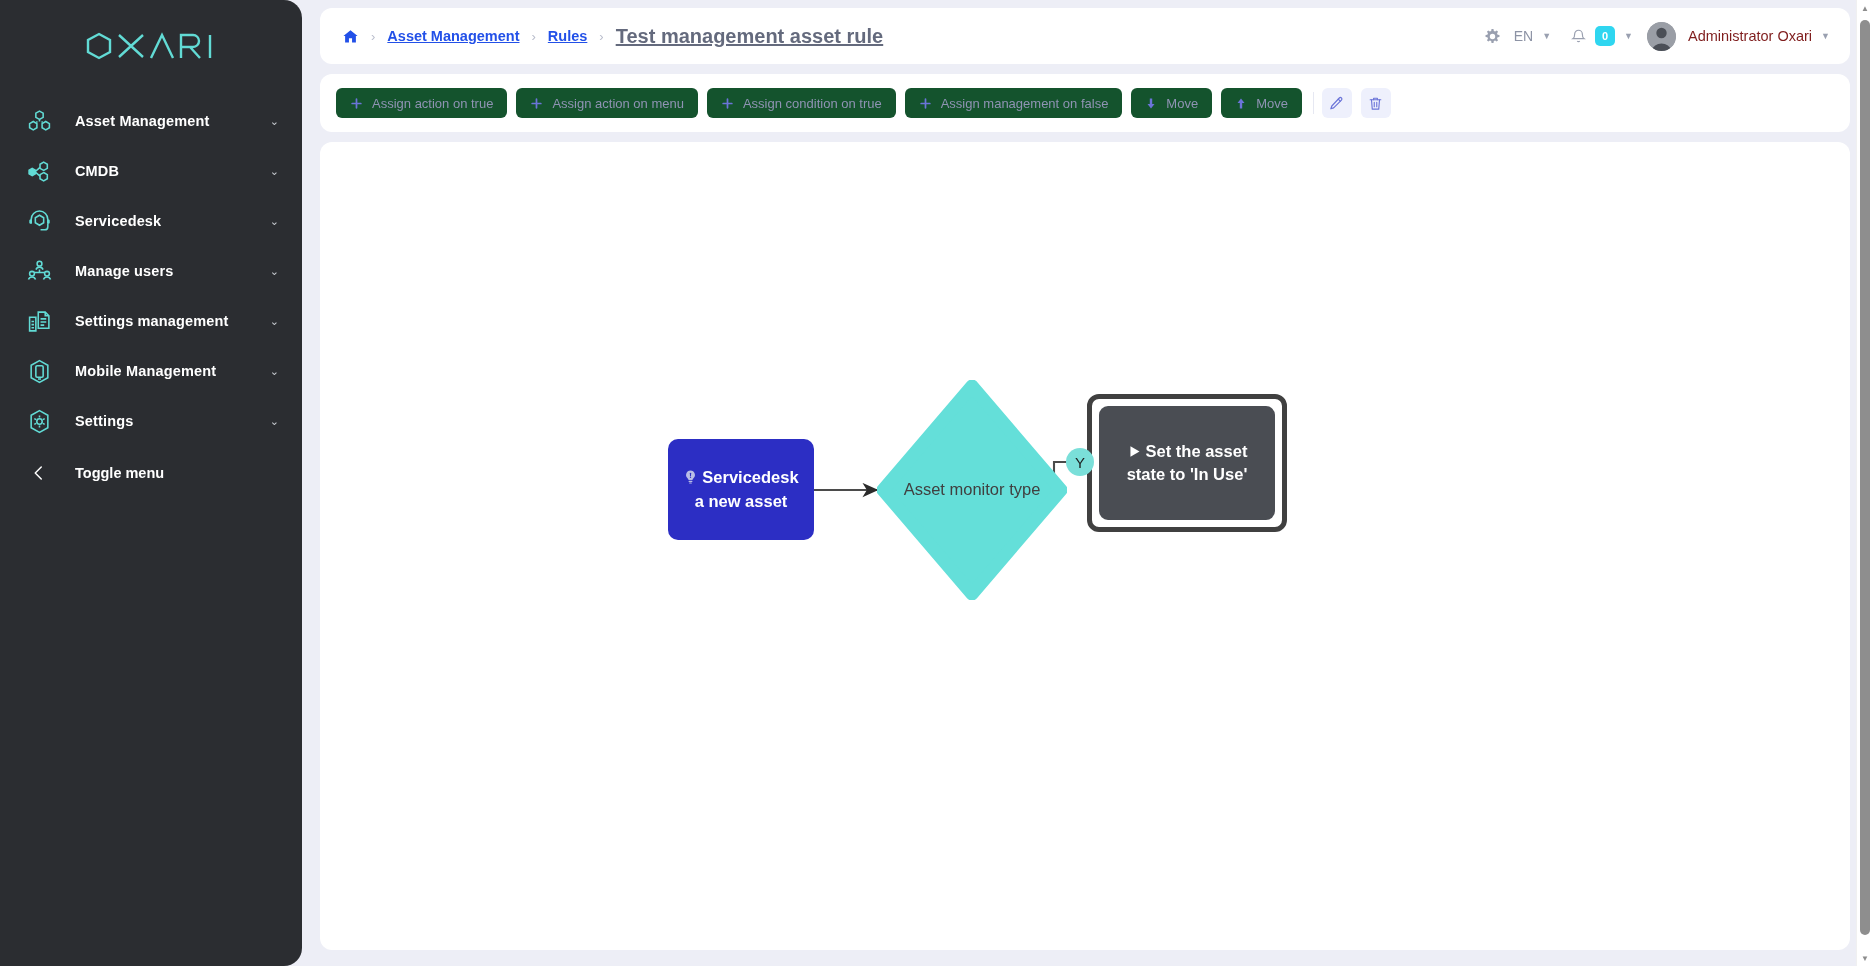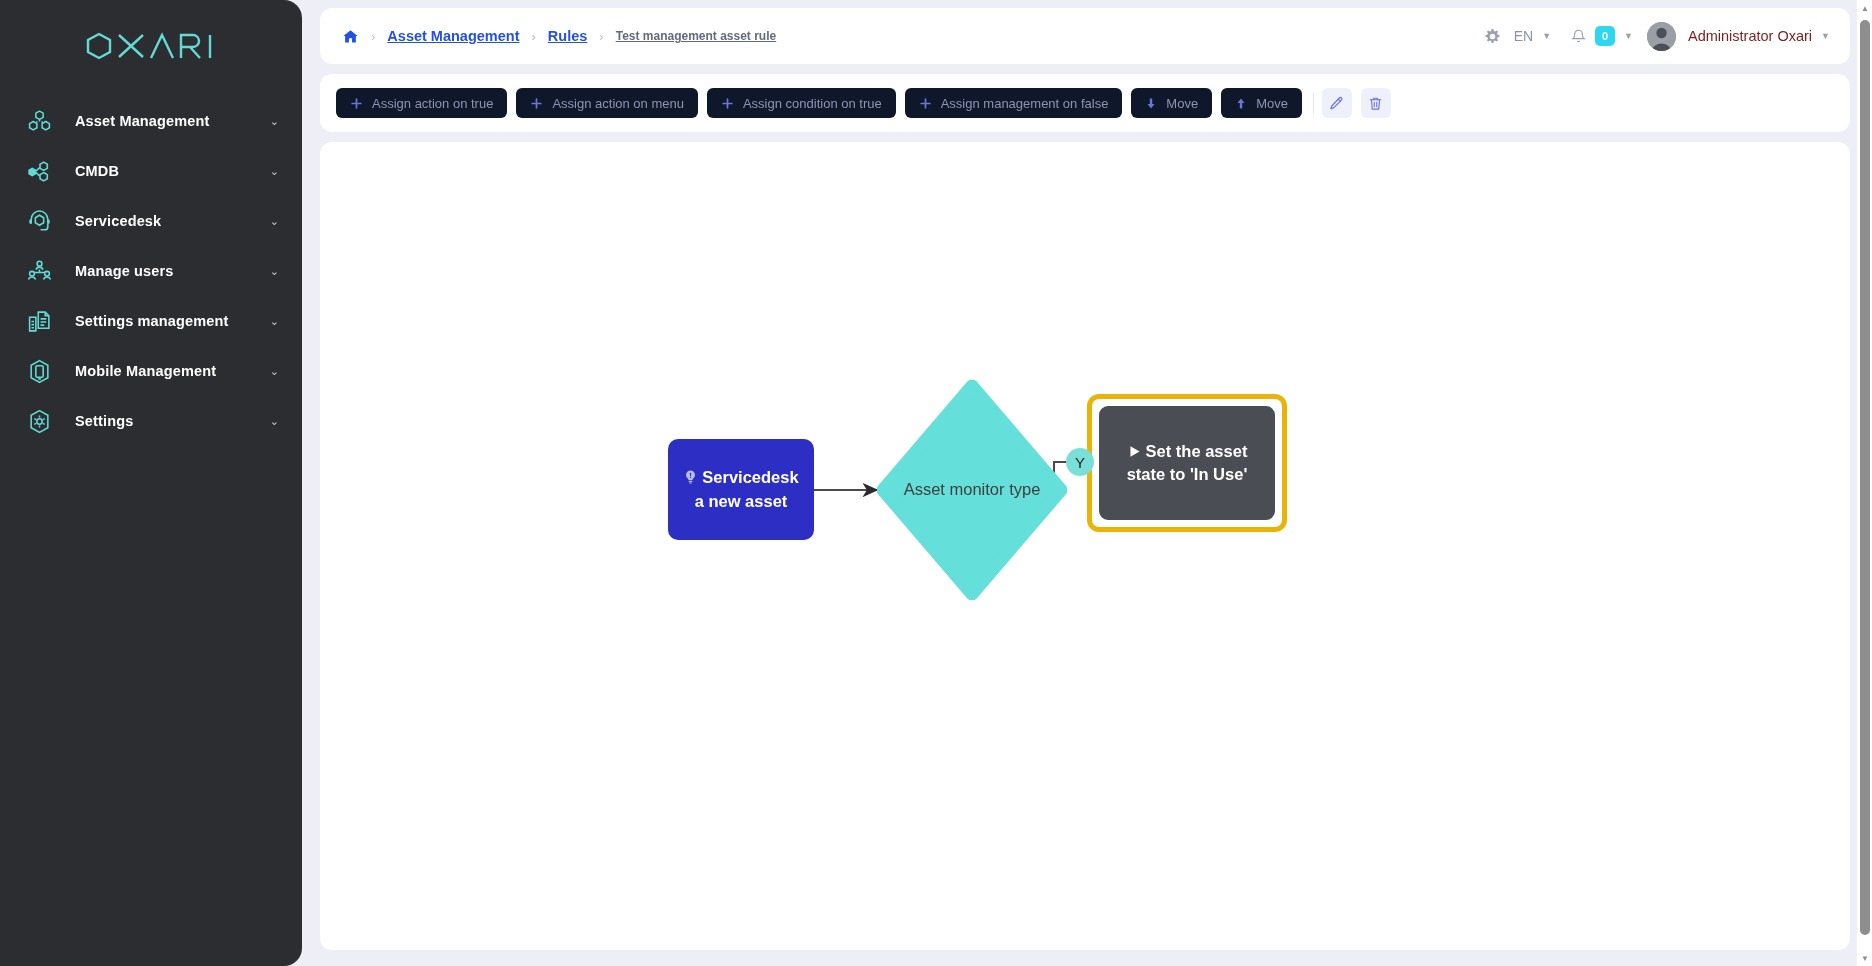--- a/index.html
+++ b/index.html
@@ -98,21 +98,21 @@
   .bc-home { color: #2250e8; display: flex; align-items: center; cursor: pointer; }
   .bc-sep {
     color: #b9bdcc; font-size: 13px;
     margin: 0 12px; user-select: none;
   }
   .bc-link {
     color: #2250e8; font-size: 14.5px; font-weight: bold;
     text-decoration: underline; cursor: pointer; white-space: nowrap;
   }
   .bc-current {
-    color: #646a7d; font-size: 12px; font-weight: bold;
+    color: #646a7d; font-size: 20px; font-weight: bold;
     text-decoration: underline; white-space: nowrap;
   }
 
   .top-right {
     margin-left: auto;
     display: flex; align-items: center; gap: 0;
   }
   .tr-gear { color: #9aa0b0; display: flex; align-items: center; cursor: pointer; margin-right: 13px; }
   .tr-lang { color: #8d93a5; font-size: 14px; cursor: pointer; }
   .tr-caret {
@@ -149,21 +149,21 @@
   .toolbar-panel {
     margin-top: 10px;
     background: #ffffff;
     border-radius: 12px;
     height: 58px;
     display: flex; align-items: center;
     padding: 0 16px;
   }
   .tbtn {
     height: 30px;
-    background: #0f172a;
+    background: #14532d;
     border: none;
     border-radius: 6px;
     display: inline-flex; align-items: center;
     gap: 9px;
     padding: 0 14px;
     margin-right: 9px;
     cursor: pointer;
     font-family: "Liberation Sans", sans-serif;
   }
   .tbtn-ico { color: #6b74d8; display: flex; align-items: center; }
@@ -216,21 +216,21 @@
   .node-cond-wrap { position: absolute; }
   .node-cond-text {
     position: absolute; inset: 0;
     display: flex; align-items: center; justify-content: center;
     color: #404040; font-size: 16.5px; line-height: 1.3;
     text-align: center;
     pointer-events: none;
   }
   .node-action-sel {
     position: absolute;
-    border: 5px solid #eab308;
+    border: 5px solid #404040;
     border-radius: 12px;
     background: #ffffff;
     padding: 7px;
   }
   .node-action {
     width: 100%; height: 100%;
     background: #4a4d53;
     border-radius: 9px;
     color: #ffffff;
     font-size: 16.5px; font-weight: bold;
@@ -375,20 +375,28 @@
           <svg width="25" height="25" viewBox="0 0 24 24" fill="none" stroke="currentColor" stroke-width="1.5">
             <polygon points="12,1.5 20,6 20,18 12,22.5 4,18 4,6"></polygon>
             <circle cx="12" cy="12" r="2.6"></circle>
             <path d="M12 6.2 L12 8.2 M12 15.8 L12 17.8 M7 9.2 L8.8 10.2 M15.2 13.8 L17 14.8 M7 14.8 L8.8 13.8 M15.2 10.2 L17 9.2"></path>
           </svg>
         </span>
         <span class="nav-label">Settings</span>
         <span class="nav-chev">⌄</span>
       </div>
 
+      <div class="toggle-item">
+        <span class="toggle-icon">
+          <svg width="18" height="18" viewBox="0 0 24 24" fill="none" stroke="currentColor" stroke-width="2" stroke-linecap="round" stroke-linejoin="round">
+            <polyline points="15,4 7,12 15,20"></polyline>
+          </svg>
+        </span>
+        <span class="toggle-label">Toggle menu</span>
+      </div>
 
     </nav>
   </aside>
 
   <section class="main">
 
     <header class="topbar">
       <div class="breadcrumb">
         <span class="bc-home">
           <svg width="17" height="17" viewBox="0 0 24 24" fill="currentColor">

